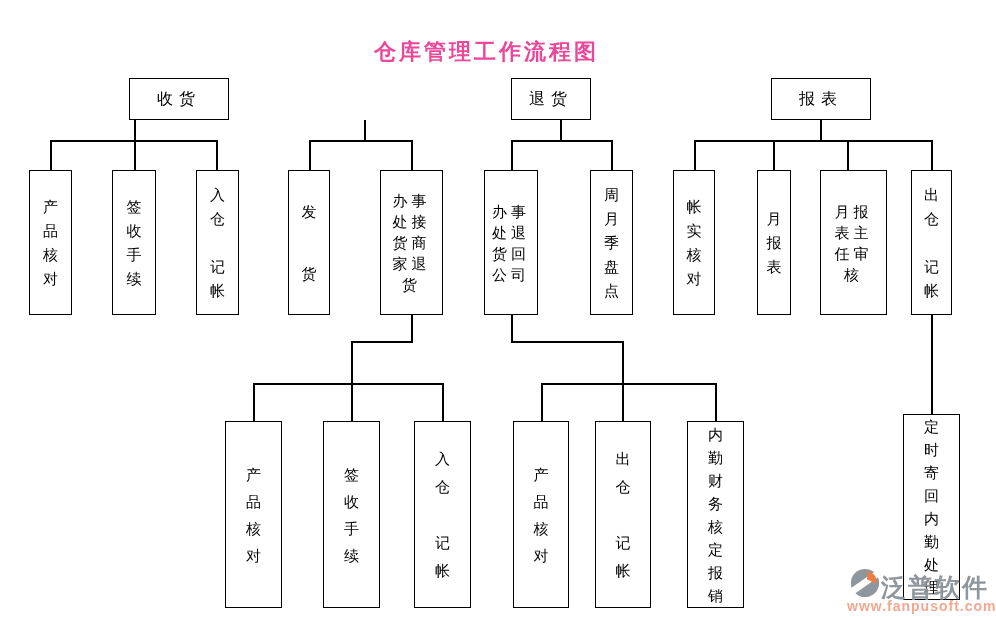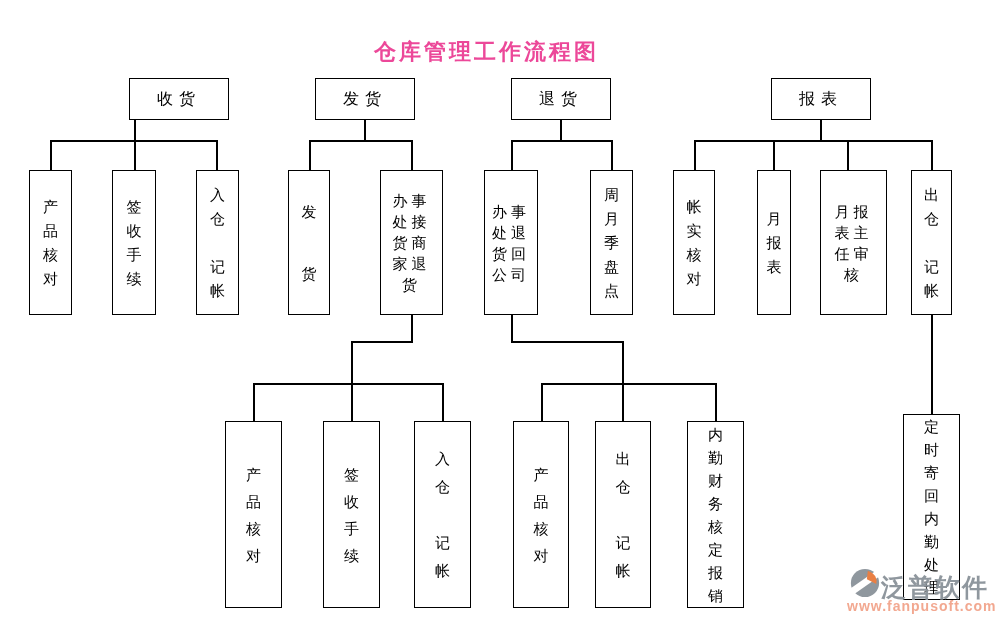--- a/index.html
+++ b/index.html
@@ -42,24 +42,21 @@
 </head>
 <body>
 
 <div class="canvas">
 
   <div class="title" style="color:#ec4899">仓库管理工作流程图</div>
 
   <div class="box hdr" style="left:85px;top:78px;width:100px;height:42px;margin-left:44px;">
     <span>收货</span>
   </div>
-  <div class="box hdr" style="left:315px;top:78px;width:100px;height:42px;">
-    <span>发货</span>
-  </div>
-  <div class="box hdr" style="left:511px;top:78px;width:100px;height:42px;">
+  <div class="box hdr" style="left:511px;top:78px;width:80px;height:42px;">
     <span>退货</span>
   </div>
   <div class="box hdr" style="left:771px;top:78px;width:100px;height:42px;">
     <span>报表</span>
   </div>
 
   <div class="box" style="left:29px;top:170px;width:43px;height:145px;">
     <span class="vt lh24">产
 品
 核

